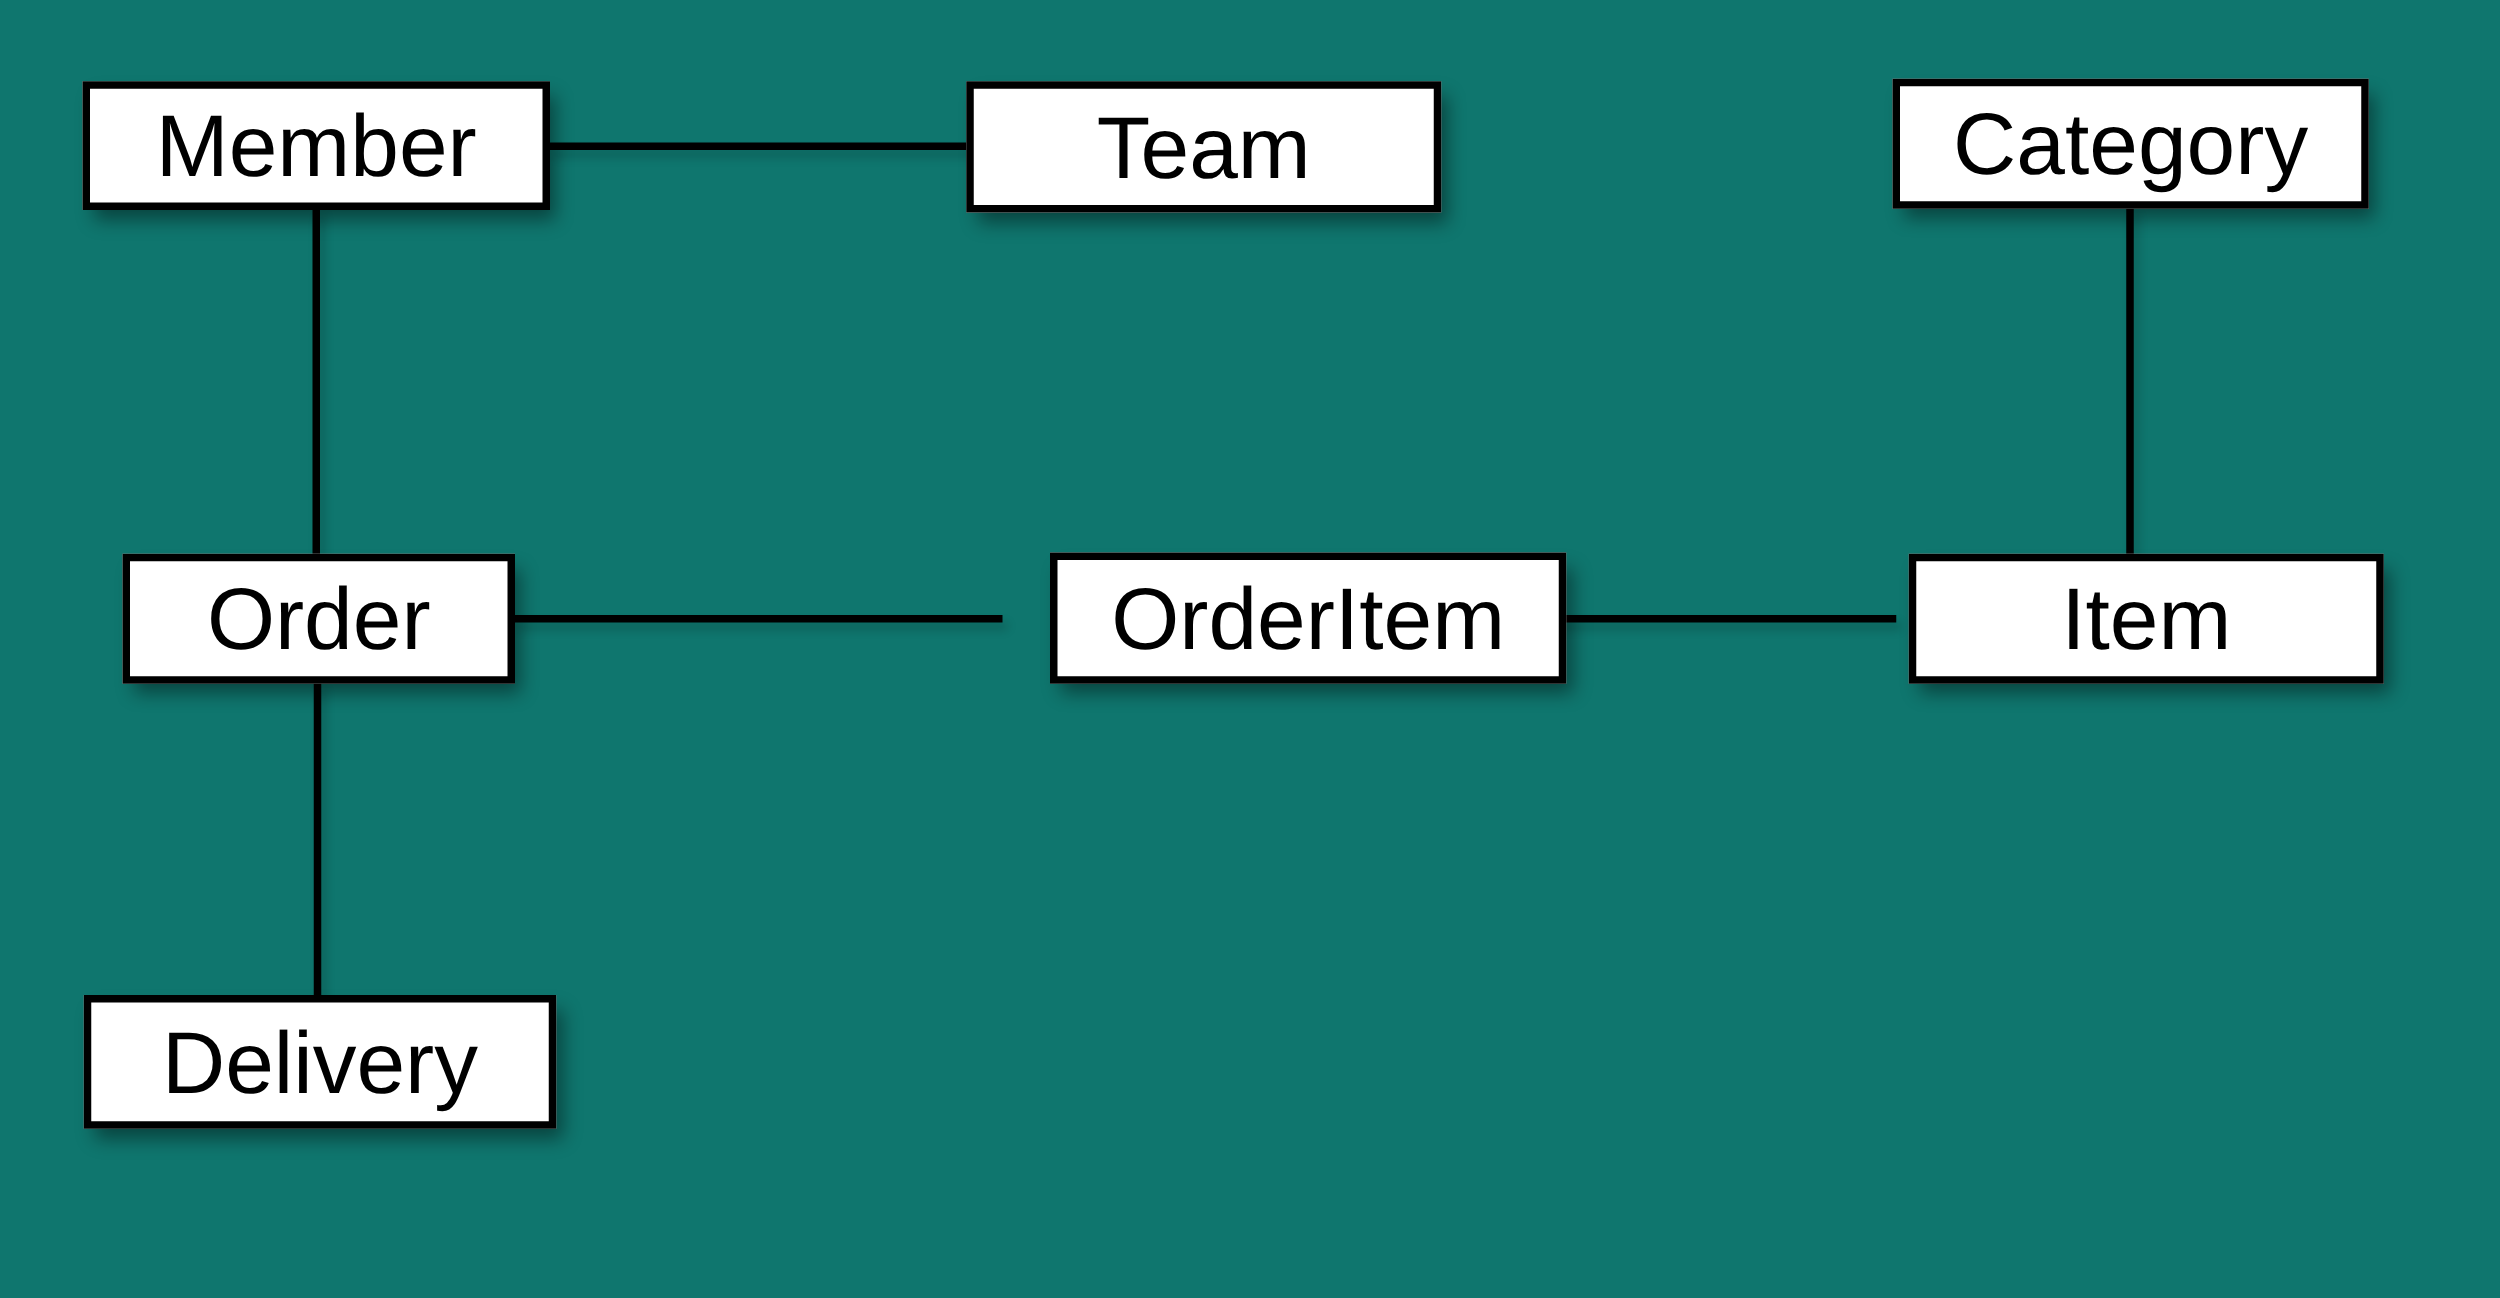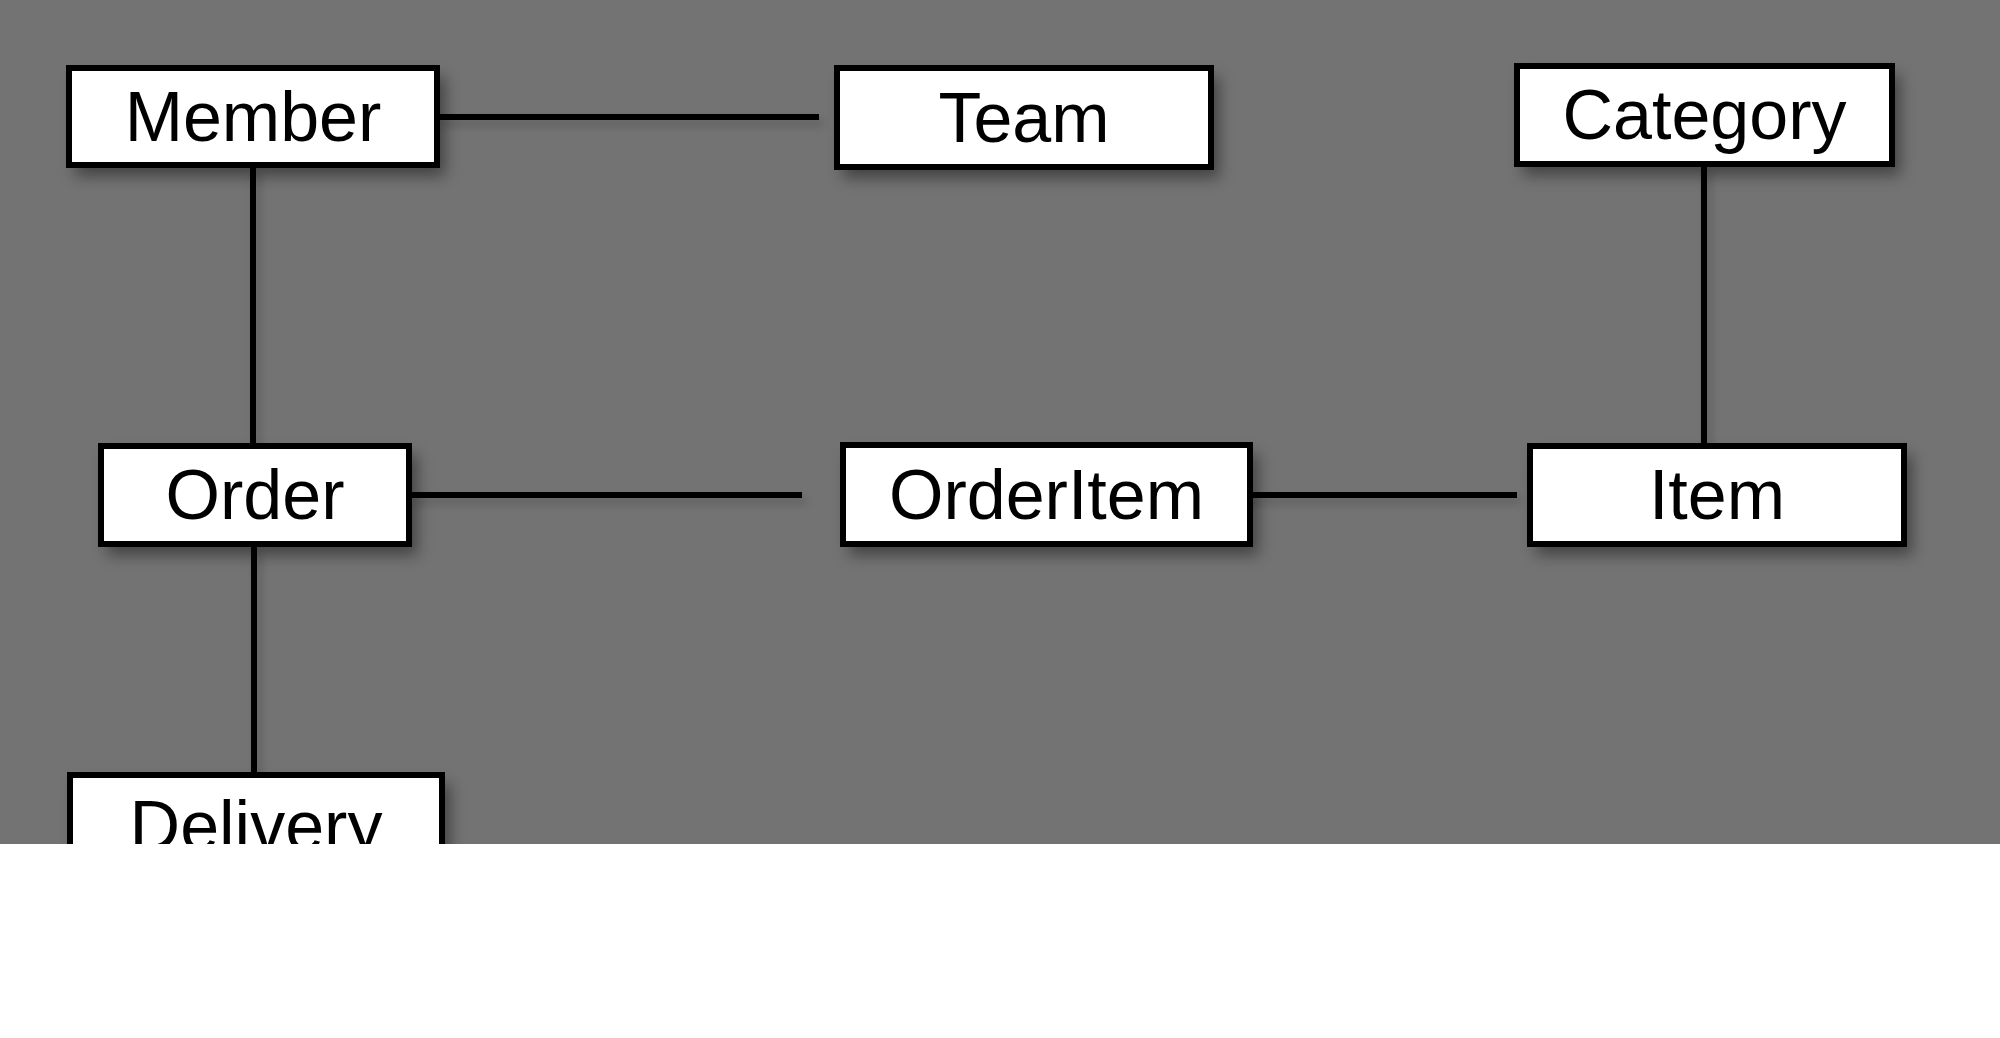--- a/index.html
+++ b/index.html
@@ -3,22 +3,22 @@
 <meta charset="utf-8">
 <style>
   html, body {
     margin: 0;
     padding: 0;
     background: #ffffff;
   }
   .canvas {
     position: relative;
     width: 2000px;
-    height: 844px;
-    background: #737373;
+    height: 1038px;
+    background: #0f766e;
     overflow: hidden;
     font-family: "Liberation Sans", sans-serif;
   }
   .entity-box {
     position: absolute;
     box-sizing: border-box;
     background: #ffffff;
     border: 6px solid #000000;
     display: flex;
     align-items: center;
@@ -34,26 +34,26 @@
     position: absolute;
     background: #000000;
     z-index: 1;
     box-shadow: 4px 6px 8px rgba(0,0,0,0.18);
   }
   .edge.h { height: 6px; }
   .edge.v { width: 6px; }
 
   
   #box-member    { left: 66px;   top: 65px;  width: 374px; height: 103px; }
-  #box-team      { left: 834px;  top: 65px;  width: 380px; height: 105px; }
+  #box-team      { left: 773px;  top: 65px;  width: 380px; height: 105px; }
   #box-category  { left: 1514px; top: 63px;  width: 381px; height: 104px; justify-content: center; }
   #box-order     { left: 98px;   top: 443px; width: 314px; height: 104px; justify-content: center; }
   #box-orderitem { left: 840px;  top: 442px; width: 413px; height: 105px; }
   #box-item      { left: 1515px; top: 443px; width: 380px; height: 104px; margin-left: 12px; }
-  #box-delivery  { left: 67px;   top: 772px; width: 378px; height: 107px; }
+  #box-delivery  { left: 67px;   top: 796px; width: 378px; height: 107px; }
 
   
   #edge-member-team    { left: 438px;  top: 114px; width: 381px; }
   #edge-member-order   { left: 250px;  top: 166px; height: 279px; }
   #edge-category-item  { left: 1701px; top: 165px; height: 280px; }
   #edge-order-orderitem{ left: 410px;  top: 492px; width: 392px; }
   #edge-orderitem-item { left: 1211px; top: 492px; width: 306px; }
   #edge-order-delivery { left: 251px;  top: 545px; height: 275px; }
 </style>
 </head>

